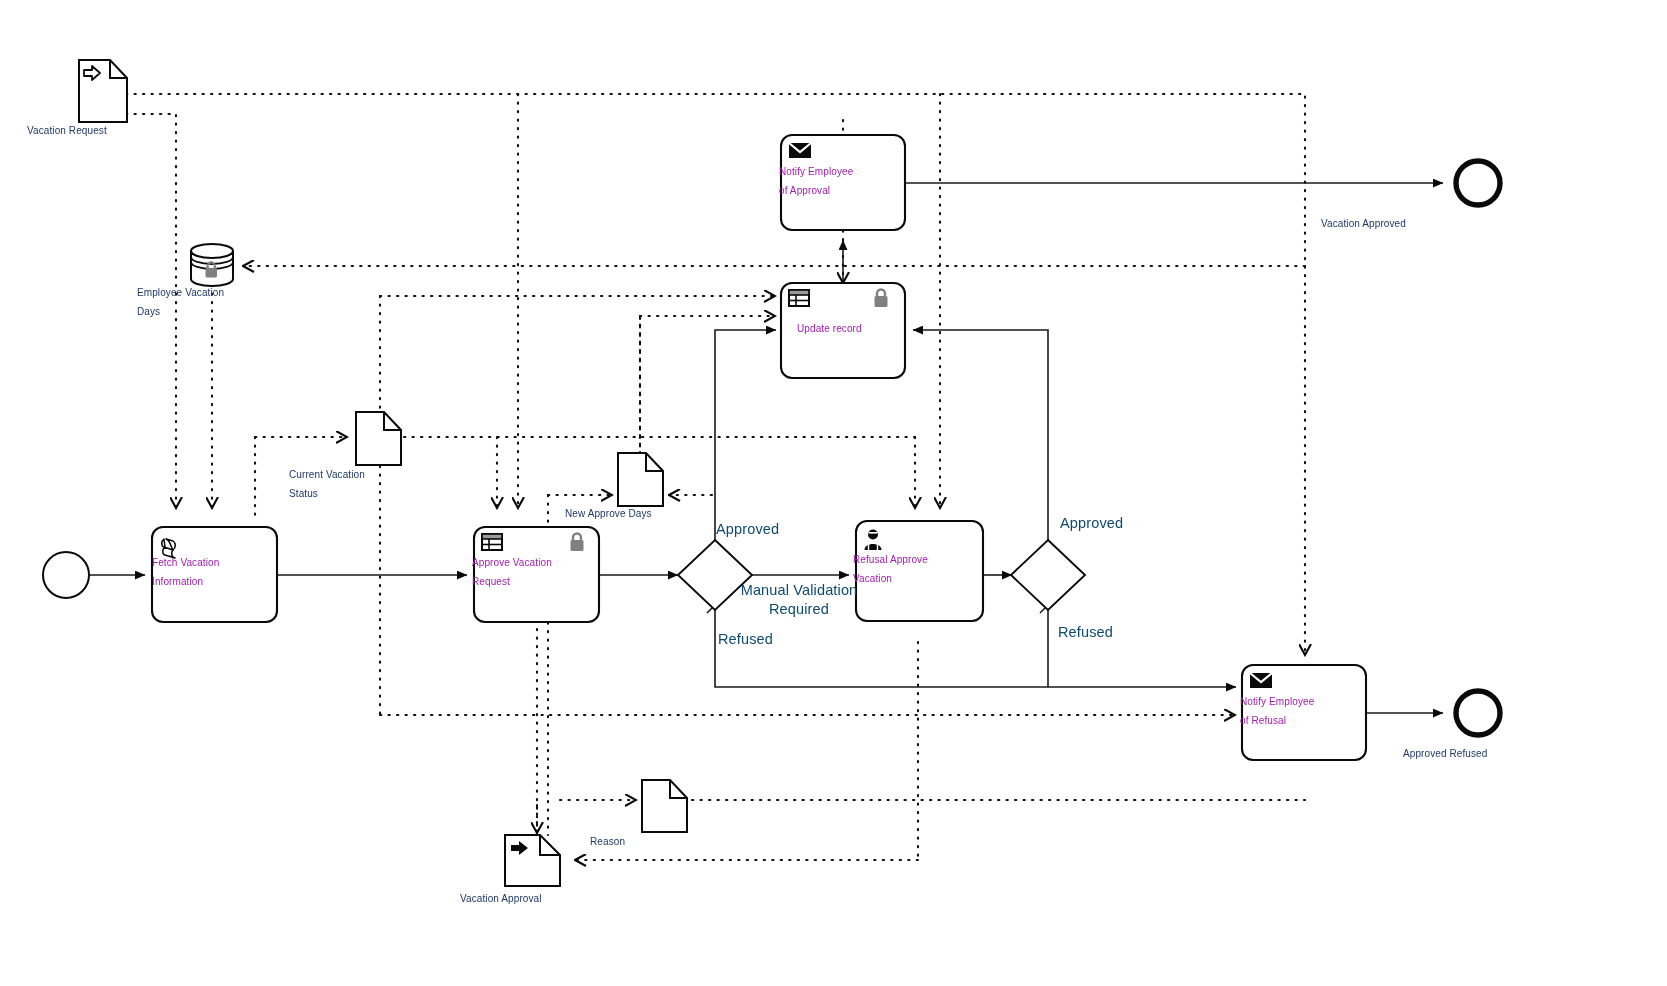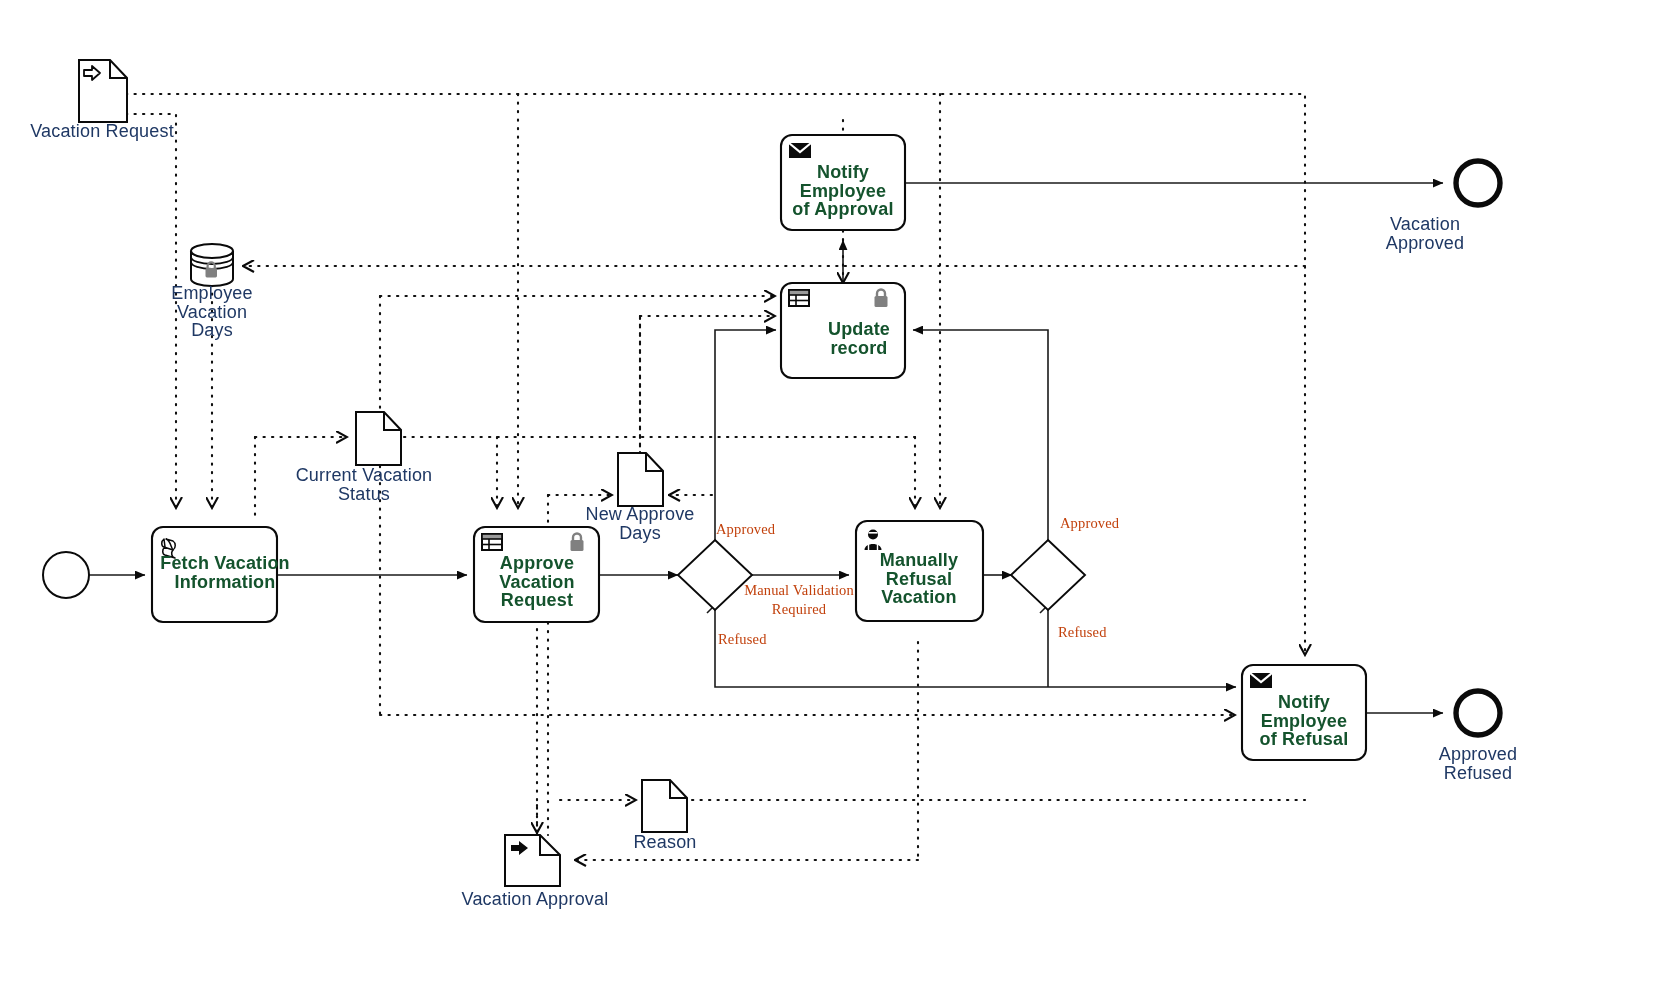--- a/index.html
+++ b/index.html
@@ -58,36 +58,33 @@
   }
   .ev-end {
     stroke: #0a0a0a;
     stroke-width: 5.4;
     fill: #ffffff;
   }
   .lbl {
     position: absolute;
     color: #1f3864;
     font-family: "Liberation Sans", sans-serif;
-    font-size: 18px;
+    font-size: 10px;
     line-height: 18.5px;
-    text-align: center;
     white-space: pre-line;
     letter-spacing: 0.01em;
     pointer-events: none;
   }
   .lbl-task {
-    color: #14532d;
-    font-weight: bold;
+    color: #a21caf;
   }
   .lbl-edge {
-    color: #c2410c;
+    color: #0c4a6e;
     font-size: 14.5px;
     text-align: left;
-    font-family: Liberation Serif, serif;
   }
   .icon-lock { fill: #808080; }
 </style>
 </head>
 <body>
 
 <div id="canvas">
 
   <svg class="diagram" viewBox="0 0 1667 986">
     <defs>
@@ -306,32 +303,32 @@
   <div class="lbl" style="left:590px; top:833px; width:150px;">Reason</div>
 
   <div class="lbl" style="left:460px; top:890px; width:150px;">Vacation Approval</div>
 
   <div class="lbl lbl-task" style="left:152px; top:554px; width:146px;">Fetch Vacation
 Information</div>
 
   <div class="lbl lbl-task" style="left:472px; top:554px; width:130px;">Approve Vacation
 Request</div>
 
-  <div class="lbl lbl-task" style="left:853px; top:551px; width:132px;">Manually Refusal
+  <div class="lbl lbl-task" style="left:853px; top:551px; width:132px;">Refusal Approve
 Vacation</div>
 
   <div class="lbl lbl-task" style="left:781px; top:320px; width:124px;margin-left:16px;">Update record</div>
 
   <div class="lbl lbl-task" style="left:779px; top:163px; width:128px;">Notify Employee
 of Approval</div>
 
   <div class="lbl lbl-task" style="left:1240px; top:693px; width:128px;">Notify Employee
 of Refusal</div>
 
-  <div class="lbl" style="left:1350px; top:215px; width:150px;">Vacation Approved</div>
+  <div class="lbl" style="left:1321px; top:215px; width:150px;">Vacation Approved</div>
 
   <div class="lbl" style="left:1403px; top:745px; width:150px;">Approved Refused</div>
 
   <div class="lbl lbl-edge" style="left:716px; top:520px; width:120px; text-align:left;">Approved</div>
 
   <div class="lbl lbl-edge" style="left:739px; top:581px; width:120px; text-align:center;">Manual Validation
 Required</div>
 
   <div class="lbl lbl-edge" style="left:718px; top:630px; width:110px; text-align:left;">Refused</div>
 

